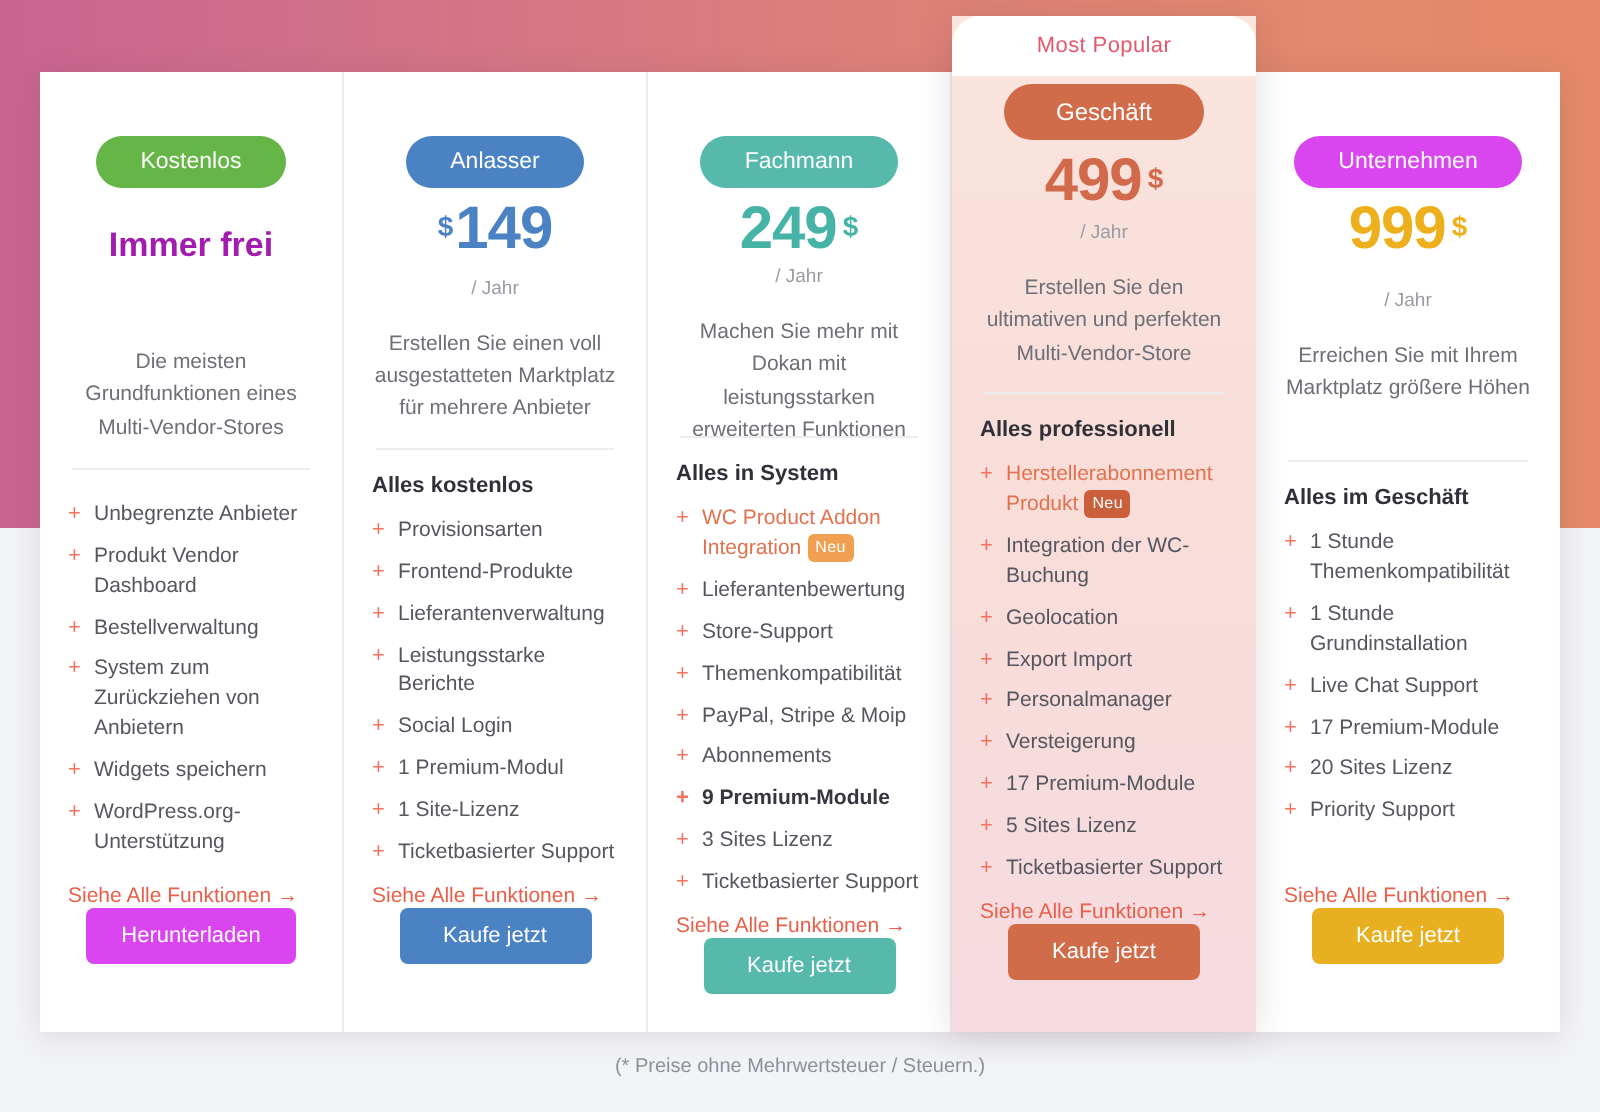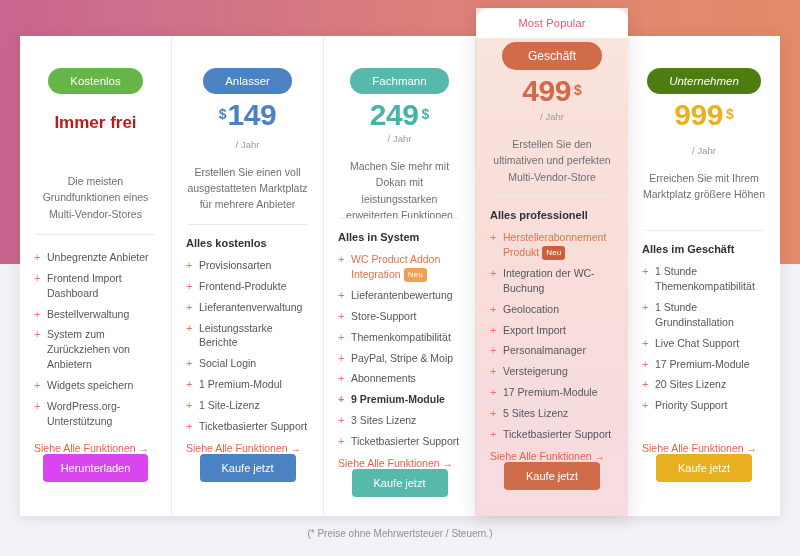--- a/index.html
+++ b/index.html
@@ -133,28 +133,28 @@
 </style>
 </head>
 <body>
 
 <div id="bg-gradient"></div>
 
 <div id="table-wrap">
   <div class="cards" id="cards">
       <div class="col">
         <button class="plan-badge" style="background: rgb(102, 181, 71);">Kostenlos</button>
-        <div class="price-free" style="color: #b91c1c;">Immer frei</div>
+        <div class="price-free" style="color: #a21caf;">Immer frei</div>
         <div class="per" style="height: 14px;"></div>
         <div class="desc">Die meisten Grundfunktionen eines Multi-Vendor-Stores</div>
         <div class="rule"></div>
         <div style="height: 6px;"></div>
         <ul class="feats">
           <li><span class="plus">+</span><span>Unbegrenzte Anbieter</span></li>
-          <li><span class="plus">+</span><span>Frontend Import Dashboard</span></li>
+          <li><span class="plus">+</span><span>Produkt Vendor Dashboard</span></li>
           <li><span class="plus">+</span><span>Bestellverwaltung</span></li>
           <li><span class="plus">+</span><span>System zum Zurückziehen von Anbietern</span></li>
           <li><span class="plus">+</span><span>Widgets speichern</span></li>
           <li><span class="plus">+</span><span>WordPress.org-Unterstützung</span></li>
         </ul>
         <a class="seeall" href="#">Siehe Alle Funktionen →</a>
         <div class="cta-wrap">
           <button class="cta" style="background: #d946ef;">Herunterladen</button>
         </div>
       </div>
@@ -198,21 +198,21 @@
           <li><span class="plus">+</span><span>3 Sites Lizenz</span></li>
           <li><span class="plus">+</span><span>Ticketbasierter Support</span></li>
         </ul>
         <a class="seeall" href="#">Siehe Alle Funktionen →</a>
         <div class="cta-wrap">
           <button class="cta" style="background: rgb(86, 185, 172);">Kaufe jetzt</button>
         </div>
       </div>
       <div class="col spacer"></div>
       <div class="col">
-        <button class="plan-badge" style="background: #4d7c0f; font-style: italic;">Unternehmen</button>
+        <button class="plan-badge" style="background: #d946ef;">Unternehmen</button>
         <div class="price-row" style="color: rgb(237, 176, 28);"><span class="price-amt">999</span><span class="cur" style="margin-left: 3px;">$</span></div>
         <div class="per">/ Jahr</div>
         <div class="desc">Erreichen Sie mit Ihrem Marktplatz größere Höhen</div>
         <div class="rule"></div>
         <div class="feat-head">Alles im Geschäft</div>
         <ul class="feats">
           <li><span class="plus">+</span><span>1 Stunde Themenkompatibilität</span></li>
           <li><span class="plus">+</span><span>1 Stunde Grundinstallation</span></li>
           <li><span class="plus">+</span><span>Live Chat Support</span></li>
           <li><span class="plus">+</span><span>17 Premium-Module</span></li>

